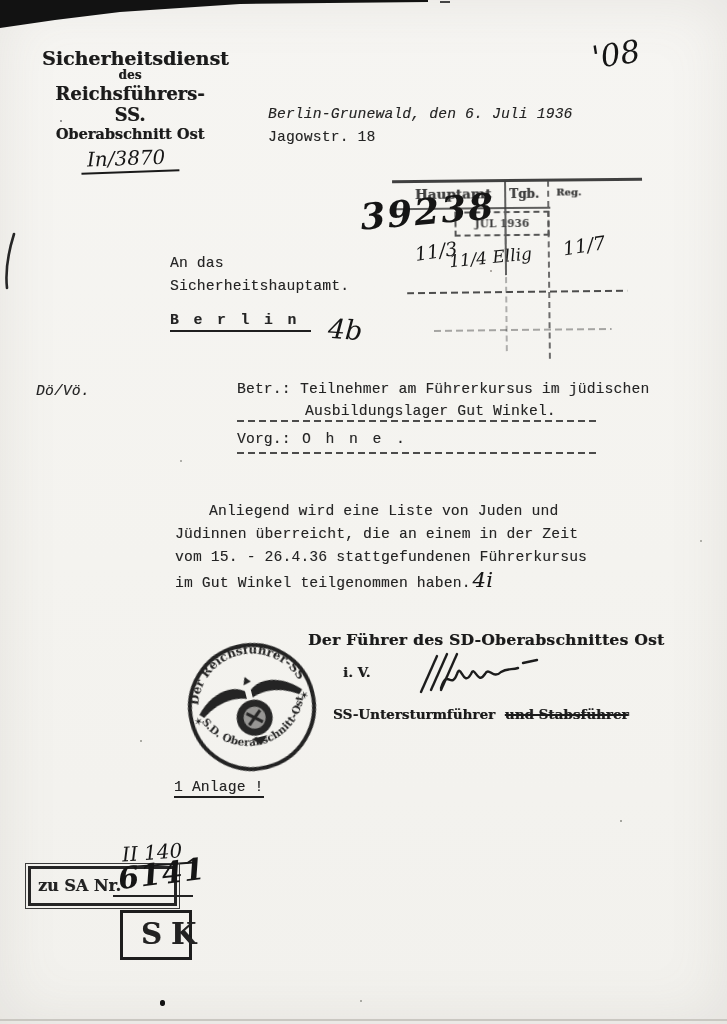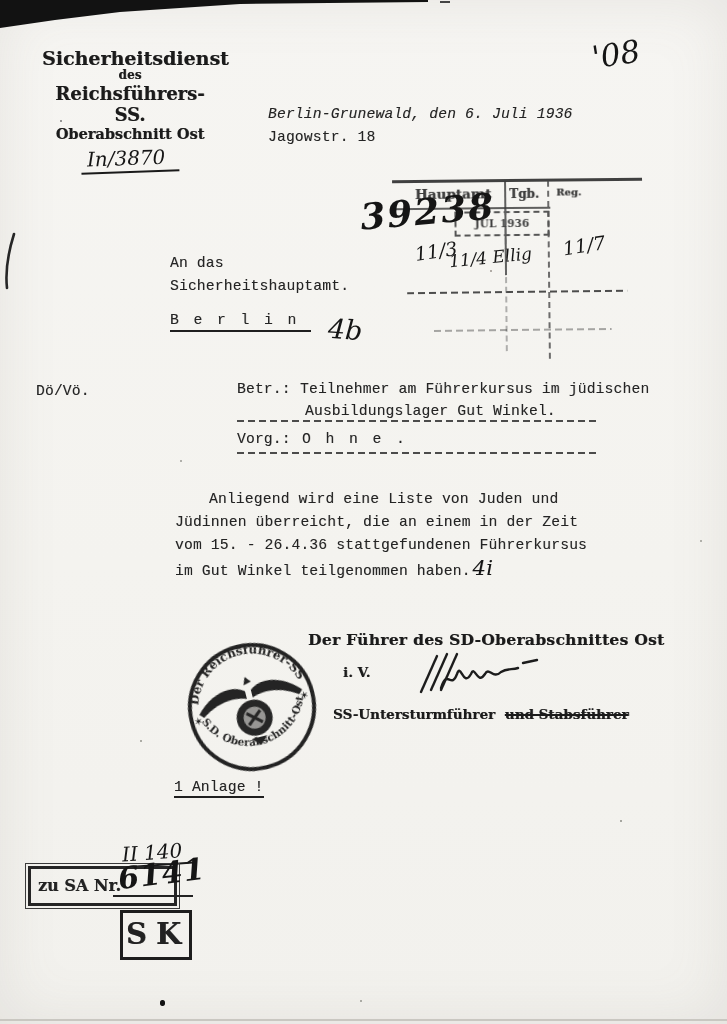--- a/index.html
+++ b/index.html
@@ -82,34 +82,34 @@
     <div class="abs" style="left:112px;top:30px;width:0;height:142px;border-left:2px dashed #6a6a6a;opacity:.5;"></div>
     <div class="abs dashrule" style="left:40px;top:150px;width:178px;opacity:.4;"></div>
   </div>
 
   <div class="abs hand" style="left:360px;top:190px;font-size:36px;font-weight:600;transform:rotate(-5deg);letter-spacing:2px;">39238</div>
 
   <div class="abs" style="left:170px;top:252px;">
     <div class="tw" style="line-height:23px;">An das</div>
     <div class="tw" style="line-height:23px;">Sicherheitshauptamt.</div>
   </div>
-  <div class="abs tw u2" style="left:170px;top:312px;letter-spacing:3px;padding:0 12px 2px 0;">B e r l i n</div>
+  <div class="abs tw u2" style="left:170px;top:312px;letter-spacing:3px;padding:0 12px 2px 0;font-weight:bold;">B e r l i n</div>
   <div class="abs hand" style="left:328px;top:314px;font-size:27px;transform:rotate(4deg);">4b</div>
 
-  <div class="abs tw" style="left:36px;top:383px;">Dö/Vö.</div>
+  <div class="abs tw" style="left:36px;top:383px;font-style:italic;">Dö/Vö.</div>
 
   <div class="abs tw" style="left:237px;top:381px;">Betr.:</div>
   <div class="abs tw" style="left:300px;top:381px;">Teilnehmer am Führerkursus im jüdischen</div>
   <div class="abs tw" style="left:305px;top:403px;">Ausbildungslager Gut Winkel.</div>
   <div class="abs dashrule" style="left:237px;top:420px;width:362px;"></div>
   <div class="abs tw" style="left:237px;top:431px;">Vorg.:</div>
   <div class="abs tw" style="left:302px;top:431px;letter-spacing:3px;">O h n e .</div>
   <div class="abs dashrule" style="left:237px;top:452px;width:362px;"></div>
 
-  <div class="abs" style="left:175px;top:488px;width:450px;">
+  <div class="abs" style="left:175px;top:500px;width:450px;">
     <div class="tw" style="line-height:23px;padding-left:34px;">Anliegend wird eine Liste von Juden und</div>
     <div class="tw" style="line-height:23px;">Jüdinnen überreicht, die an einem in der Zeit</div>
     <div class="tw" style="line-height:23px;">vom 15. - 26.4.36 stattgefundenen Führerkursus</div>
     <div class="tw" style="line-height:23px;"><span>im Gut Winkel teilgenommen haben.</span><span class="hand" style="font-size:21px;margin-left:2px;">4i</span></div>
   </div>
 
   <div class="abs bl" style="left:308px;top:630px;font-size:15.5px;letter-spacing:0.3px;">Der Führer des SD-Oberabschnittes Ost</div>
 
   <svg class="abs" style="left:183px;top:638px;filter:blur(0.4px);transform:rotate(-14deg);" width="138" height="138" viewBox="0 0 138 138">
     <circle cx="69" cy="69" r="62" fill="none" stroke="#232323" stroke-width="4"></circle>
@@ -157,16 +157,16 @@
 
   <div class="abs hand" style="left:118px;top:840px;font-size:20px;transform:rotate(-4deg);border-bottom:2px solid #1a1a1a;padding:0 14px 0 4px;">II 140</div>
 
   <div class="abs" style="left:28px;top:866px;width:149px;height:40px;border:3px solid #252525;outline:1px solid #3a3a3a;outline-offset:2px;box-sizing:border-box;filter:blur(0.3px);">
     <div class="bl" style="font-size:16px;margin:7px 0 0 7px;color:#222;">zu SA Nr.</div>
     <div class="abs" style="left:82px;top:26px;width:80px;height:2px;background:#222;"></div>
   </div>
   <div class="abs hand" style="left:118px;top:856px;font-size:30px;font-weight:600;transform:rotate(-7deg);letter-spacing:1px;">6141</div>
 
   <div class="abs" style="left:120px;top:910px;width:72px;height:50px;border:3.5px solid #1d1d1d;box-sizing:border-box;text-align:center;filter:blur(0.4px);">
-    <div class="bl" style="font-size:29px;line-height:43px;letter-spacing:9px;padding-left:3px;color:#222;">SK</div>
+    <div class="bl" style="font-size:29px;line-height:43px;letter-spacing:9px;padding-left:18px;color:#222;">SK</div>
   </div>
 
 </div>
 
 </body></html>

